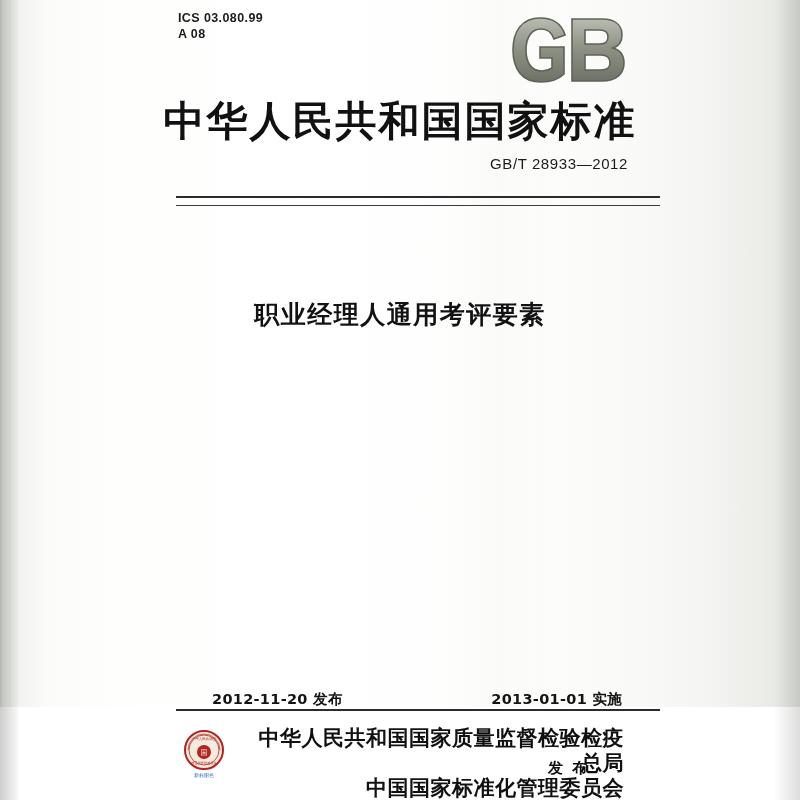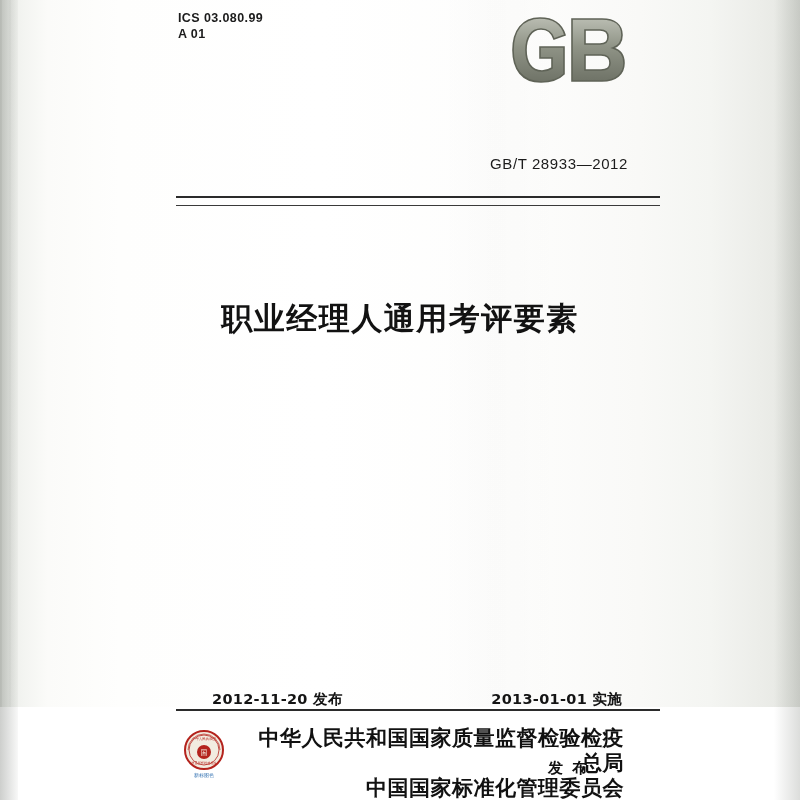--- a/index.html
+++ b/index.html
@@ -91,21 +91,21 @@
     height: 1px;
     background: #3a3a3a;
   }
   .doc-title-cn {
     position: absolute;
     left: 0; right: 0;
     top: 298px;
     text-align: center;
     font-family: "DejaVu Sans", "Liberation Sans", sans-serif;
     font-weight: bold;
-    font-size: 31px;
+    font-size: 25px;
     letter-spacing: 1.5px;
     color: #121212;
   }
   .doc-title-en {
     position: absolute;
     left: 0; right: 0;
     top: 361px;
     text-align: center;
     font-family: "Liberation Serif", "DejaVu Serif", serif;
     font-size: 15.5px;
@@ -196,39 +196,40 @@
 </head>
 <body>
 
 <div id="cover">
 
   <div class="spine-shadow"></div>
   <div class="right-shadow"></div>
 
   <div class="ics-block">
     <div>ICS 03.080.99</div>
-    <div>A 01</div>
+    <div>A 08</div>
   </div>
 
   <svg class="gb-logo" viewBox="0 0 118 72">
     <defs>
       <linearGradient id="gbgrad" x1="0" y1="0" x2="0" y2="1">
         <stop offset="0%" stop-color="#b9bcb1"></stop>
         <stop offset="45%" stop-color="#8f9386"></stop>
         <stop offset="100%" stop-color="#6f7367"></stop>
       </linearGradient>
     </defs>
 
     <path d="M30 4 C12 4 3 17 3 36 C3 55 12 68 31 68 C42 68 50 64 54 60 L54 33 L30 33 L30 44 L42 44 L42 54 C39 56 36 57 32 57 C21 57 16 48 16 36 C16 24 21 15 31 15 C38 15 42 19 44 25 L55 21 C52 11 44 4 30 4 Z" fill="url(#gbgrad)" stroke="#5f6357" stroke-width="1.6"></path>
 
     <path d="M62 5 L62 67 L92 67 C106 67 114 60 114 49 C114 41 110 36 103 34 C109 32 112 27 112 21 C112 11 105 5 92 5 Z
              M75 16 L90 16 C95 16 98 18 98 23 C98 28 95 30 90 30 L75 30 Z
              M75 41 L91 41 C97 41 100 44 100 49 C100 54 97 56 91 56 L75 56 Z" fill="url(#gbgrad)" stroke="#5f6357" stroke-width="1.6"></path>
   </svg>
 
+  <div class="title-main">中华人民共和国国家标准</div>
 
   <div class="std-number">GB/T 28933—2012</div>
 
   <div class="rule-top"></div>
   <div class="rule-top2"></div>
 
   <div class="doc-title-cn">职业经理人通用考评要素</div>
 
   <div class="rule-bottom"></div>
 

